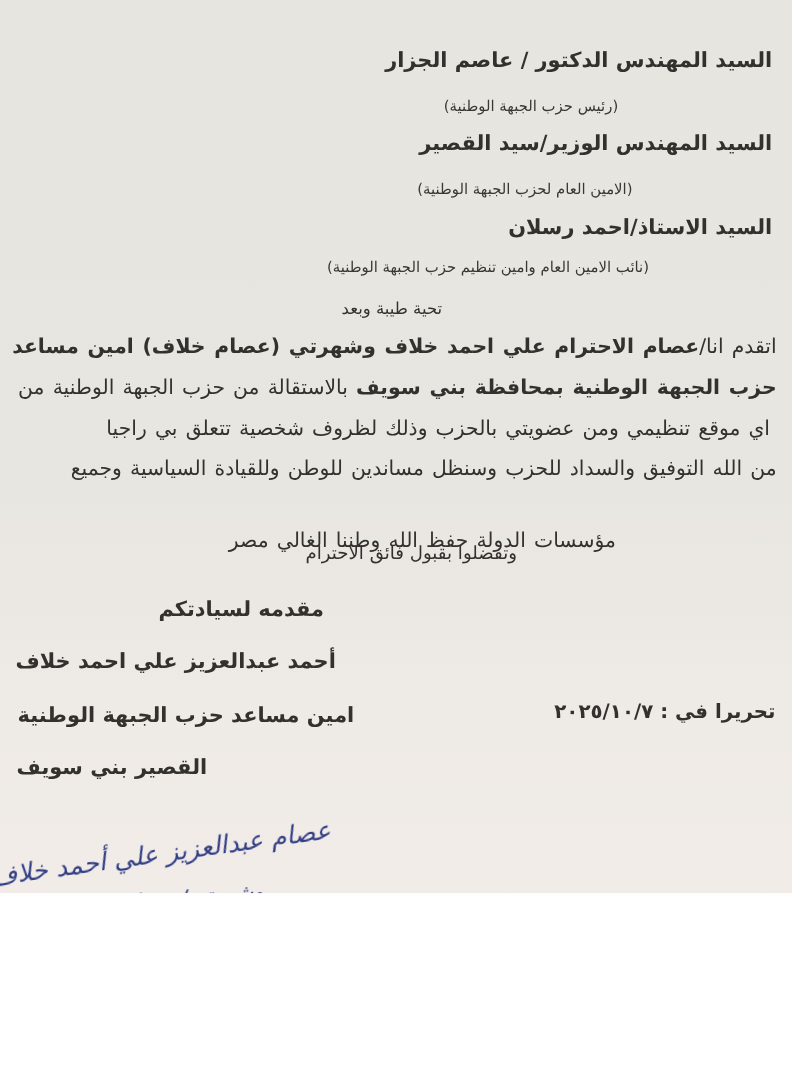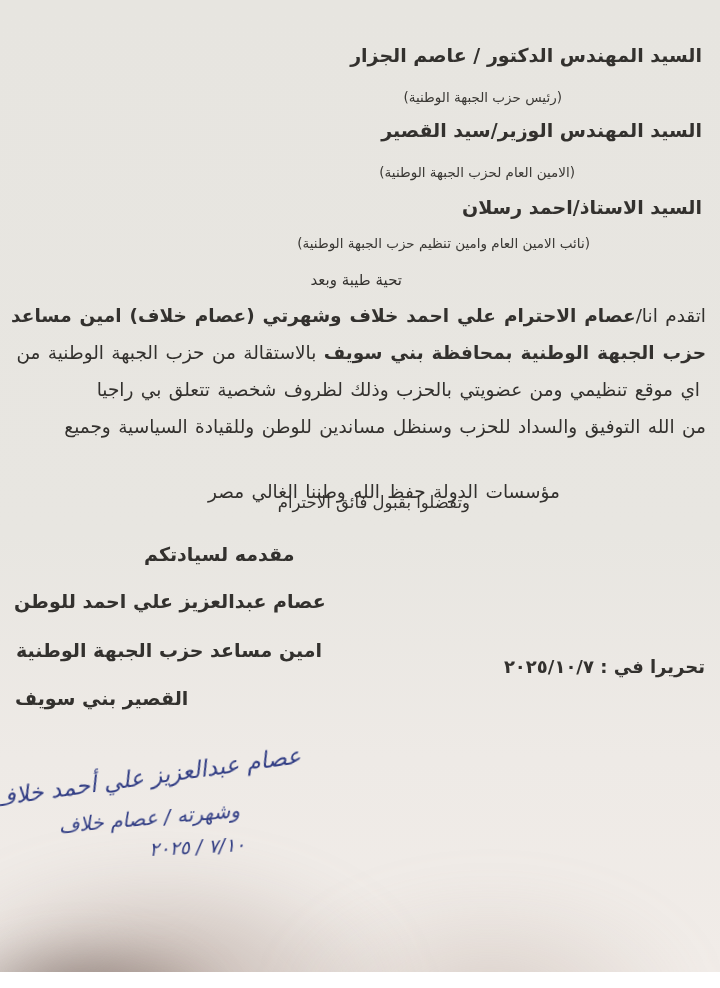--- a/index.html
+++ b/index.html
@@ -1,18 +1,18 @@
 <!DOCTYPE html>
 <html lang="ar" dir="rtl"><head>
 <meta charset="utf-8">
 <style>
   html,body{margin:0;padding:0;}
   #page{
     position:relative;
-    width:720px;height:972px;
+    width:720px;height:812px;
     overflow:hidden;
     background:linear-gradient(180deg,#e7e5e0 0%,#e8e6e1 55%,#eeeae6 78%,#f1ece8 100%);
     font-family:"DejaVu Sans",sans-serif;
     direction:rtl;
   }
   .txt{position:absolute;color:#33312e;white-space:nowrap;line-height:1.25;}
   .name{font-size:19px;font-weight:700;}
   .paren{font-size:13.5px;color:#3a3834;}
   .ital{}
   .body-line{font-size:18.5px;word-spacing:1.5px;}
@@ -56,25 +56,25 @@
   <div class="txt body-line" style="top:341px;right:14px;text-align:center;">
     <span class="b">حزب الجبهة الوطنية بمحافظة بني سويف</span><span> بالاستقالة من حزب الجبهة الوطنية من</span>
   </div>
   <div class="txt body-line" style="top:378px;right:20px;">اي موقع تنظيمي ومن عضويتي بالحزب وذلك لظروف شخصية تتعلق بي راجيا</div>
   <div class="txt body-line" style="top:415px;right:14px;">من الله التوفيق والسداد للحزب وسنظل مساندين للوطن وللقيادة السياسية وجميع</div>
   <div class="txt body-line" style="top:452px;right:160px;margin-top:28px;">مؤسسات الدولة  حفظ الله وطننا الغالي مصر</div>
 
   <div class="txt ital" style="top:493px;right:250px;font-size:16.5px;">وتفضلوا بقبول فائق الاحترام</div>
 
   <div class="txt sigblock" style="top:543px;left:98px;margin-left:46px;">مقدمه لسيادتكم</div>
-  <div class="txt sigblock" style="top:590px;left:14px;">عصام عبدالعزيز علي احمد للوطن</div>
+  <div class="txt sigblock" style="top:590px;left:14px;">أحمد عبدالعزيز علي احمد خلاف</div>
   <div class="txt sigblock" style="top:639px;left:16px;">امين مساعد حزب الجبهة الوطنية</div>
   <div class="txt sigblock" style="top:687px;left:15px;">القصير بني سويف</div>
 
-  <div class="txt" style="top:656px;right:15px;font-size:18px;font-weight:700;">تحريرا في : ٢٠٢٥/١٠/٧</div>
+  <div class="txt" style="top:637px;right:15px;font-size:18px;font-weight:700;">تحريرا في : ٢٠٢٥/١٠/٧</div>
 
   <div class="hand" style="top:742px;right:420px;font-size:23px;transform:rotate(-8deg);">عصام عبدالعزيز علي أحمد خلاف</div>
   <div class="hand" style="top:798px;right:480px;font-size:20px;transform:rotate(-5deg);">وشهرته / عصام خلاف</div>
   <div class="hand" style="top:833px;right:475px;font-size:19px;transform:rotate(-3deg);">٧/١٠ / ٢٠٢٥</div>
 
   <div class="blob" id="blob1"></div>
   <div class="blob" id="blob2"></div>
   <div class="blob" id="blob3"></div>
 
 </div>

